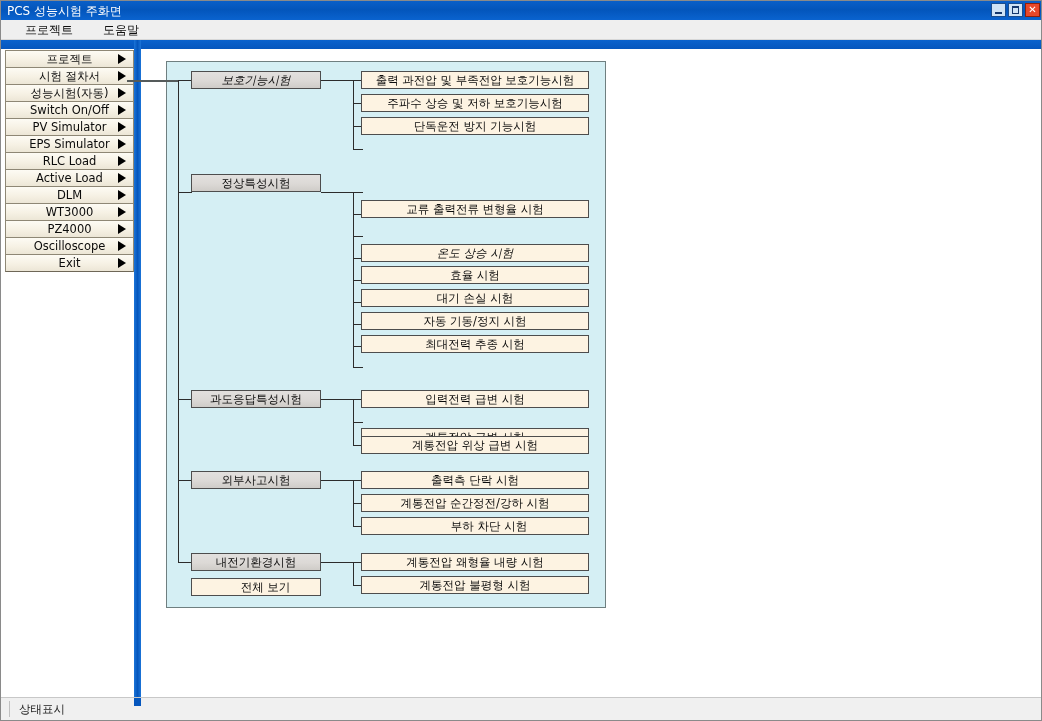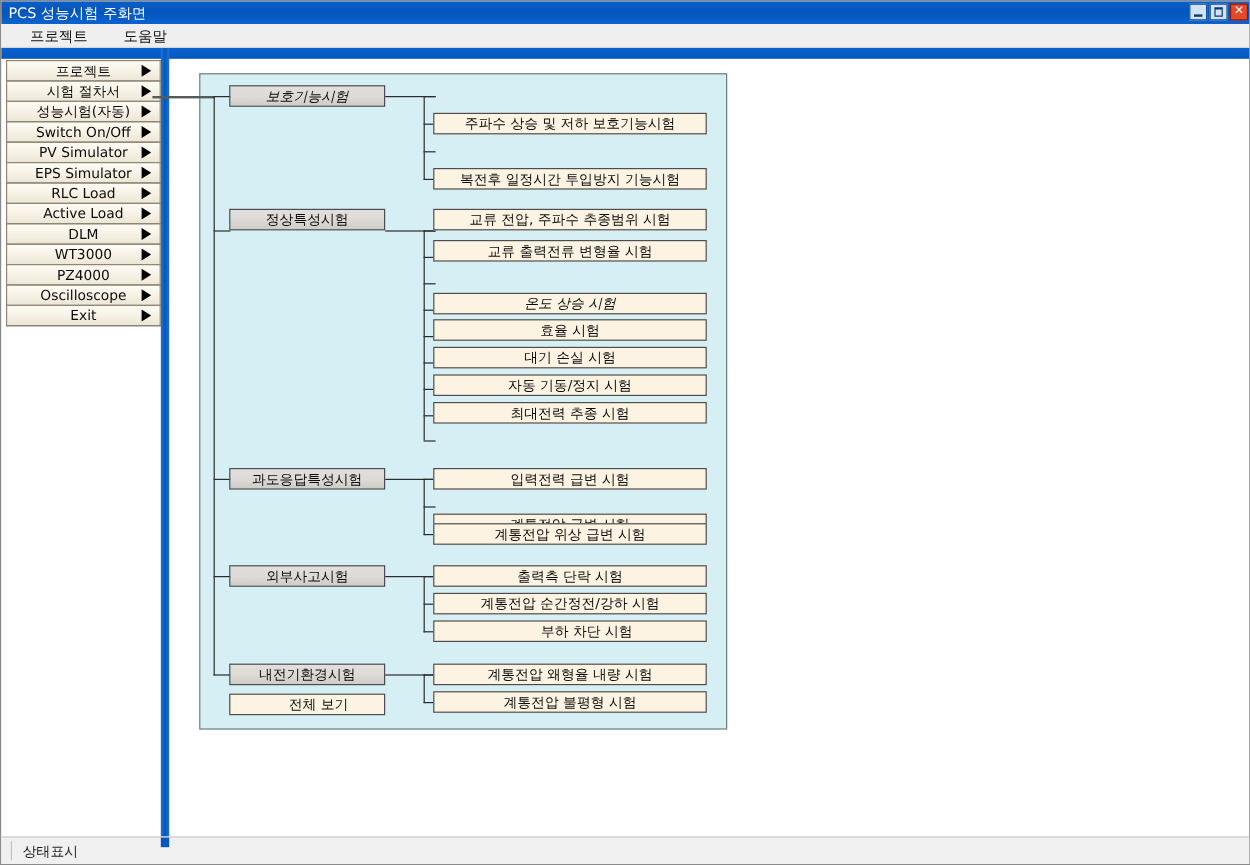--- a/index.html
+++ b/index.html
@@ -390,30 +390,30 @@
     <span class="lbl">외부사고시험</span>
   </div>
   <div class="cat-box" style="left:190px; top:552px;">
     <span class="lbl">내전기환경시험</span>
   </div>
 
   <div class="viewall-box" style="left:190px; top:577px;">
     <span class="lbl">전체 보기</span>
   </div>
 
+  <div class="item-box" style="left:360px; top:70px;">
+    <span class="lbl">출력 과전압 및 부족전압 보호기능시험</span>
+  </div>
   <div class="item-box" style="left:360px; top:93px;">
     <span class="lbl">주파수 상승 및 저하 보호기능시험</span>
   </div>
-  <div class="item-box" style="left:360px; top:139px;">
-    <span class="lbl">복전후 일정시간 투입방지 기능시험</span>
-  </div>
-
-  <div class="item-box" style="left:360px; top:173px;">
-    <span class="lbl">교류 전압, 주파수 추종범위 시험</span>
-  </div>
+  <div class="item-box" style="left:360px; top:116px;">
+    <span class="lbl">단독운전 방지 기능시험</span>
+  </div>
+
   <div class="item-box" style="left:360px; top:199px;">
     <span class="lbl">교류 출력전류 변형율 시험</span>
   </div>
   <div class="item-box" style="left:360px; top:243px;font-style:italic;">
     <span class="lbl">온도 상승 시험</span>
   </div>
   <div class="item-box" style="left:360px; top:265px;">
     <span class="lbl">효율 시험</span>
   </div>
   <div class="item-box" style="left:360px; top:288px;">

